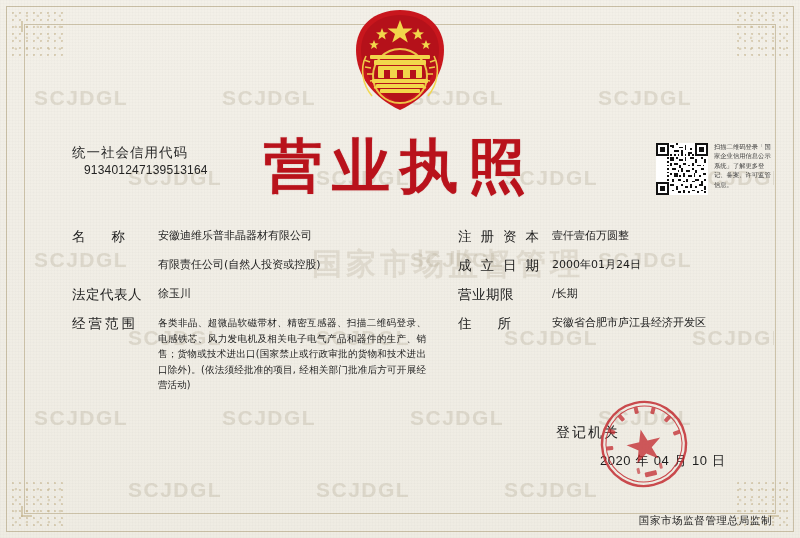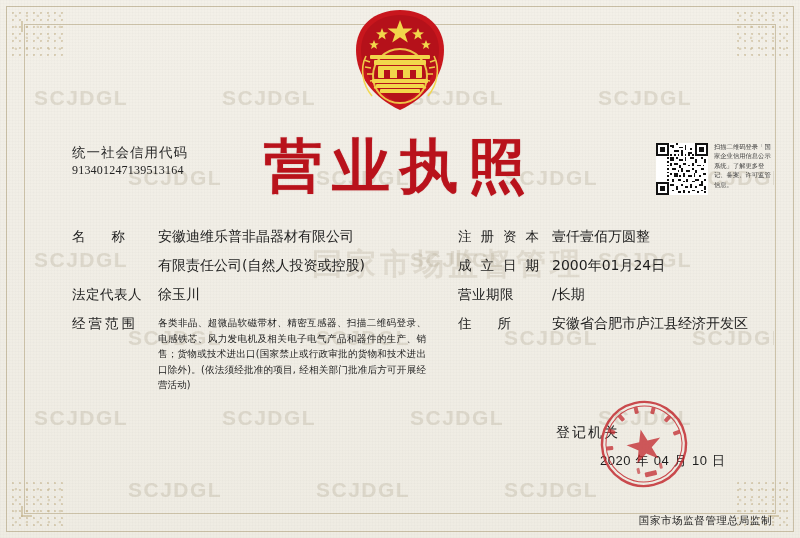--- a/index.html
+++ b/index.html
@@ -123,22 +123,22 @@
     left: 72px; top: 136px;
     font-family: "DejaVu Sans", sans-serif;
     font-size: 13.5px;
     letter-spacing: 1px;
     color: #2b2b2b;
     z-index: 5;
     margin-top: 8px;
   }
   .credit-code {
     position: absolute;
-    left: 72px; top: 163px;
-    font-family: Liberation Serif, serif;
+    left: 84px; top: 163px;
+    font-family: Liberation Sans, sans-serif;
     font-size: 12px;
     letter-spacing: 0.2px;
     color: #232323;
     z-index: 5;
   }
 
   
   .qr-wrap {
     position: absolute;
     right: 92px; top: 143px;
@@ -169,21 +169,21 @@
     position: absolute;
     font-family: "DejaVu Sans", sans-serif;
     font-size: 13.5px;
     color: #1d1d1d;
     letter-spacing: 0.5px;
     white-space: nowrap;
   }
   .val {
     position: absolute;
     font-family: "DejaVu Sans", sans-serif;
-    font-size: 14px;
+    font-size: 11px;
     color: #1d1d1d;
     white-space: nowrap;
   }
   
   .lc-lbl { left: 72px; width: 108px; }
   .lc-val { left: 158px; }
   
   .rc-lbl { left: 458px; width: 110px; }
   .rc-val { left: 552px; }
 

